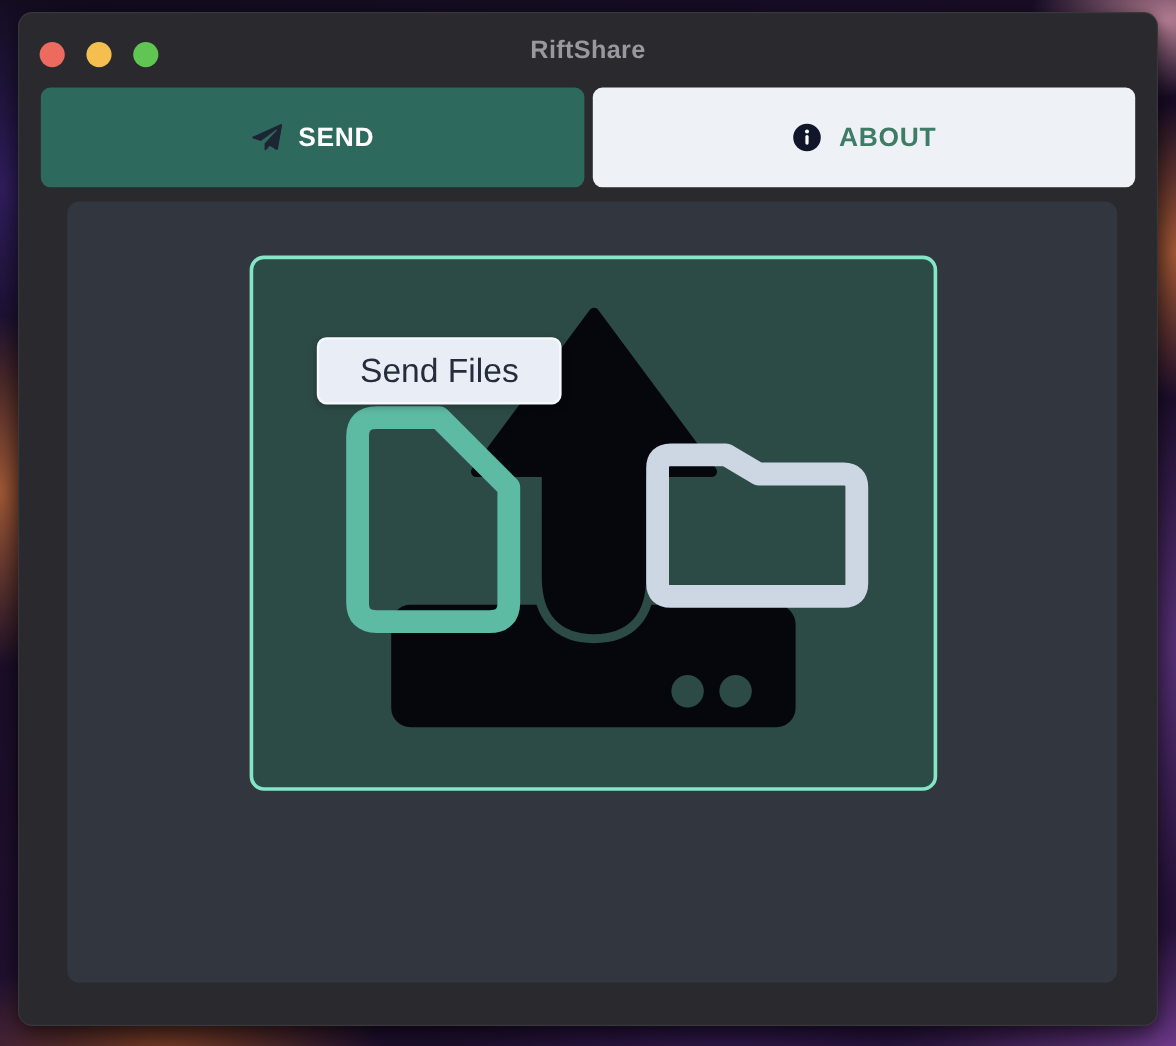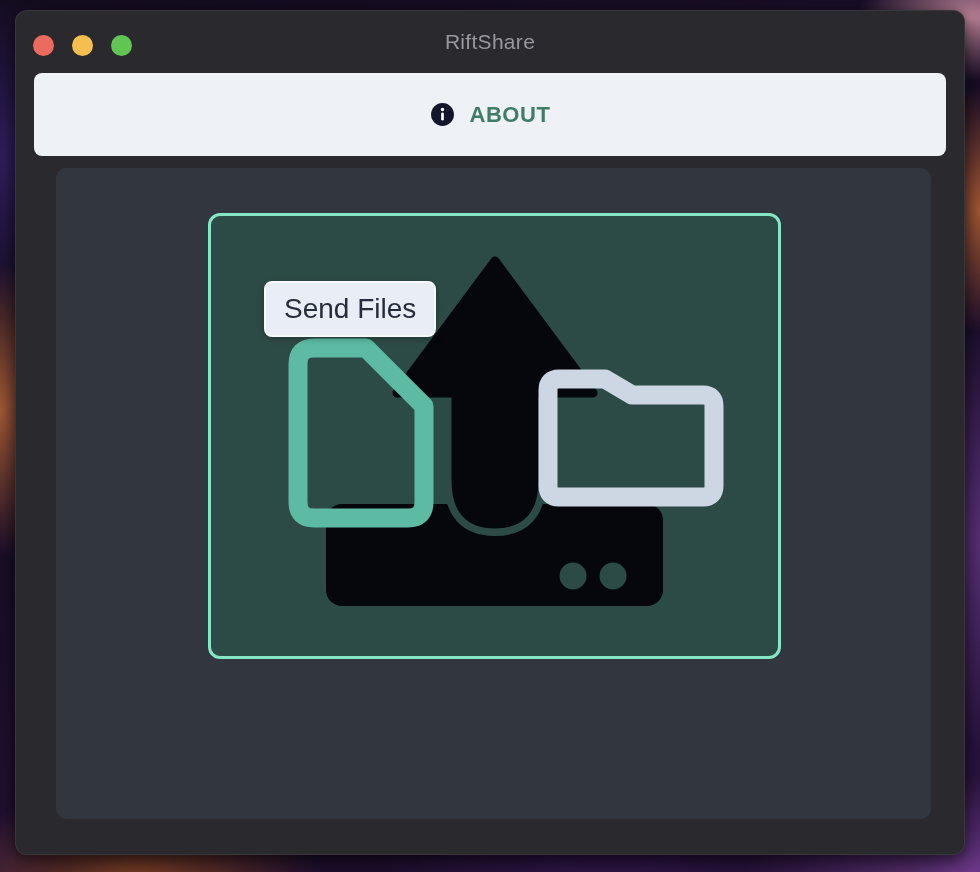--- a/index.html
+++ b/index.html
@@ -44,21 +44,21 @@
 
   
   .titlebar{position:absolute;left:0;top:0;right:0;height:62px;}
   .traffic{position:absolute;top:24px;width:21px;height:21px;border-radius:50%;}
   .traffic.red{left:17px;background:var(--traffic-red);}
   .traffic.yellow{left:56px;background:var(--traffic-yellow);}
   .traffic.green{left:95px;background:var(--traffic-green);}
   .win-title{
     position:absolute;left:0;right:0;top:0;height:62px;
     display:flex;align-items:center;justify-content:center;
-    color:#98989e;font-size:21px;font-weight:normal;letter-spacing:.3px;
+    color:#98989e;font-size:21px;font-weight:bold;letter-spacing:.3px;
   }
 
   
   .tabs{position:absolute;left:18px;top:62px;right:18px;height:83px;display:flex;gap:7px;}
   .tab{
     flex:1;border:none;border-radius:8px;cursor:pointer;
     display:flex;align-items:center;justify-content:center;gap:13px;
     background:var(--inactive-tab-bg);
     color:var(--inactive-tab-text);
     font-family:"Liberation Sans", sans-serif;
@@ -78,21 +78,21 @@
     position:absolute;left:152px;top:45px;width:573px;height:446px;
     background:var(--dropzone-bg);
     border:3px solid var(--accent-mint);
     border-radius:12px;cursor:pointer;
   }
   .dz-art{position:absolute;left:-3px;top:-3px;}
   .send-files-label{
     position:absolute;left:53px;top:65px;
     background:#e9edf5;color:#272c3c;
     font-size:28px;line-height:1;
-    padding:12px 18px;border-radius:8px;
+    padding:12px 34px;border-radius:8px;
     border:2px solid #f7f9fc;
     box-shadow:0 2px 6px rgba(0,0,0,.25);
     white-space:nowrap;
     text-align:center;
   }
 </style>
 </head>
 <body>
 
 <div class="wallpaper"></div>
@@ -101,20 +101,26 @@
 
   <div class="titlebar">
     <div class="traffic red"></div>
     <div class="traffic yellow"></div>
     <div class="traffic green"></div>
     <div class="win-title">RiftShare</div>
   </div>
 
   <div class="tabs">
 
+    <button class="tab active">
+      <svg class="ticon" viewBox="0 0 24 24">
+        <path fill="#1d2434" d="M23.2 2.1c.5-.2 1 .3.9.8l-3.1 17.6c-.1.6-.8.9-1.3.6l-4.8-2.9-2.5 3c-.4.5-1.3.2-1.3-.5v-4.1l9.2-9.9c.3-.3-.1-.8-.5-.5L8.4 14.7 2.6 12.8c-.7-.2-.7-1.1-.1-1.4z"></path>
+      </svg>
+      <span>SEND</span>
+    </button>
 
 
 
     <button class="tab">
       <svg class="ticon" viewBox="0 0 24 24">
         <circle cx="12" cy="12" r="10.2" fill="var(--icon-dark)"></circle>
         <circle cx="12" cy="7.6" r="1.5" fill="#ffffff"></circle>
         <rect x="10.8" y="10.2" width="2.4" height="7.2" rx="1.2" fill="#ffffff"></rect>
       </svg>
       <span>ABOUT</span>

